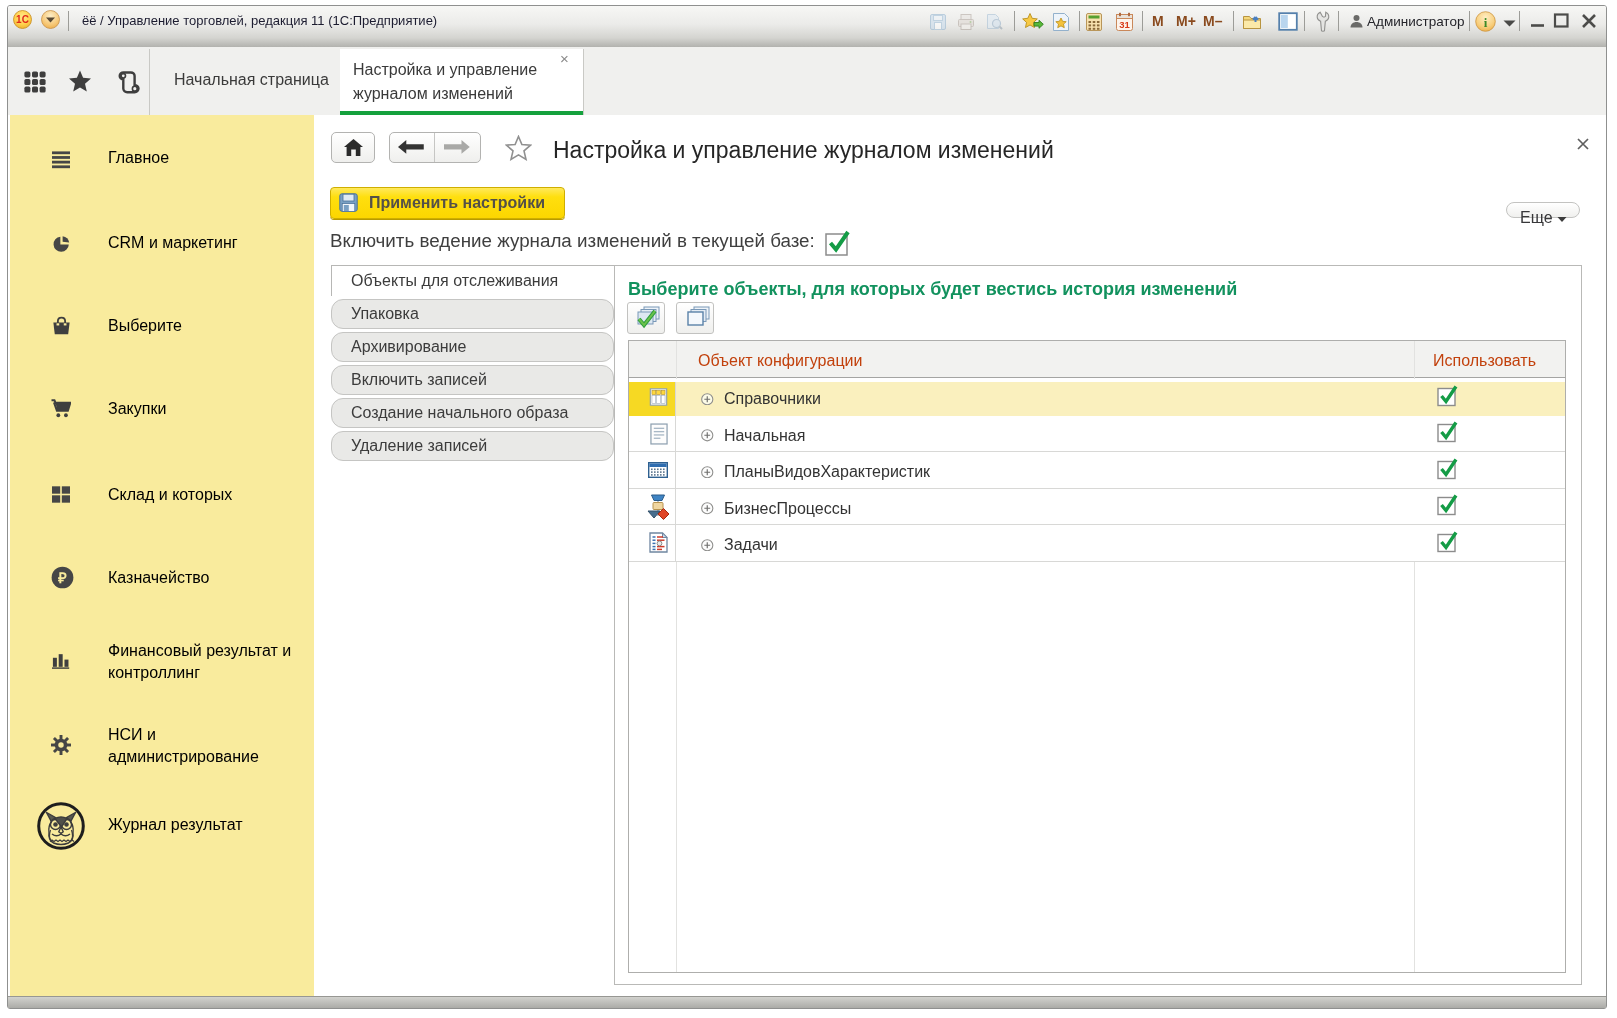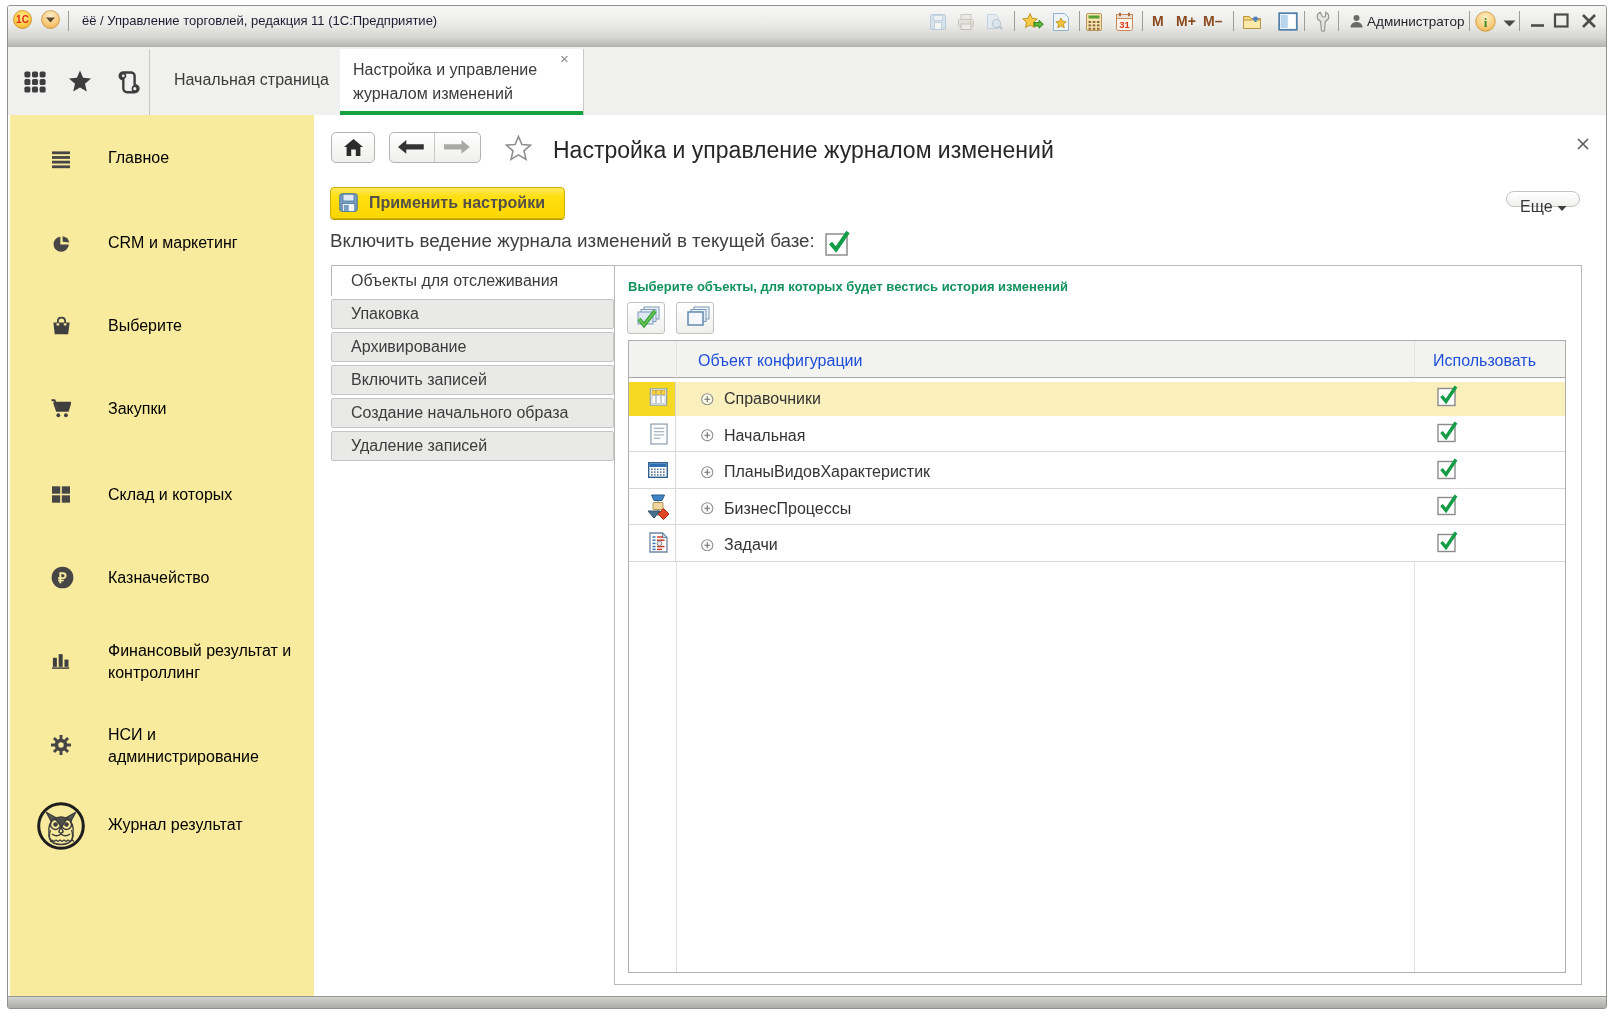--- a/index.html
+++ b/index.html
@@ -26,36 +26,36 @@
 #tabgreen { position:absolute; left:340px; top:111px; width:243px; height:4px; background:#15a13d; }
 
 .mi { position:absolute; left:0; width:304px; }
 .mi .txt { position:absolute; left:108px; font-size:16px; color:#000000; line-height:22px; width:200px; }
 .mi .ic { position:absolute; left:50px; }
 
 .navbtn { position:absolute; top:132px; height:31px; background:linear-gradient(#ffffff,#efefed); border:1px solid #b3b3b1; border-radius:5px; }
 #pagetitle { position:absolute; left:553px; top:137px; font-size:23px; color:#262626; }
 #applybtn { position:absolute; left:330px; top:187px; width:235px; height:32px; background:linear-gradient(#ffe95c 0%,#ffdf0e 30%,#fcd600 100%); border:1px solid #cfae00; border-radius:4px; box-shadow:0 1px 0 #b89a00; }
 #applybtn span { position:absolute; left:38px; top:6px; font-weight:bold; font-size:16px; color:#545048; }
-#morebtn { position:absolute; left:1506px; top:191px; width:74px; height:16px; background:linear-gradient(#ffffff,#f0f0ee); border:1px solid #c3c3c1; border-radius:15px; }
+#morebtn { position:absolute; left:1506px; top:202px; width:74px; height:16px; background:linear-gradient(#ffffff,#f0f0ee); border:1px solid #c3c3c1; border-radius:15px; }
 #morebtn span { position:absolute; left:13px; top:6px; font-size:16px; color:#38383a; }
 #enable-label { position:absolute; left:330px; top:229.5px; font-size:18.8px; color:#3f3f3f; }
 
-.ltab { position:absolute; left:331px; width:283px; height:30px; background:#e9e9e7; border:1px solid #c5c5c3; border-radius:2px; }
+.ltab { position:absolute; left:331px; width:283px; height:30px; background:#e9e9e7; border:1px solid #c5c5c3; border-radius:12px; }
 .ltab span { position:absolute; left:19px; top:5px; font-size:16px; color:#3c3c3c; }
 #ltab-active { position:absolute; left:331px; top:265px; width:284px; height:31px; background:#fff; border:1px solid #b7b7b5; border-bottom:none; border-right:none; }
 #ltab-active span { position:absolute; left:19px; top:6px; font-size:16px; color:#3c3c3c; }
 
 #pane { position:absolute; left:614px; top:265px; width:968px; height:720px; border:1px solid #b9b9b7; background:#fff; }
-#greenhead { position:absolute; left:628px; top:278.5px; font-size:13px; font-weight:bold; color:#12925e; }
+#greenhead { position:absolute; left:628px; top:278.5px; font-size:18px; font-weight:bold; color:#12925e; }
 .tbtn { position:absolute; top:302px; width:38px; height:32px; background:linear-gradient(#ffffff,#efefed); border:1px solid #c2c2c0; border-radius:3px; }
 
 #tbl { position:absolute; left:628px; top:340px; width:938px; height:633px; border:1px solid #aeaeac; background:#fff; }
 #thead { position:absolute; left:628px; top:340px; width:938px; height:38px; background:#f2f2f0; border:1px solid #aeaeac; border-bottom:1px solid #a5a5a3; }
-.th { position:absolute; top:352px; font-size:16px; color:#1d4ed8; }
+.th { position:absolute; top:352px; font-size:16px; color:#c2410c; }
 .row { position:absolute; left:629px; width:936px; height:36.5px; border-bottom:1px solid #d8d8d6; background:#fff; }
 .row .icell { position:absolute; left:0; top:0; width:47px; height:36px; border-right:1px solid #d8d8d6; }
 .row .plus { position:absolute; left:72px; top:12px; }
 .row .txt { position:absolute; left:95px; top:11px; font-size:16px; color:#333; }
 .row .cb { position:absolute; left:808px; top:5.5px; }
 .vline2 { position:absolute; top:341px; width:1px; height:631px; background:#e2e2e0; }
 </style>
 </head>
 <body>
 <div id="win"></div>

